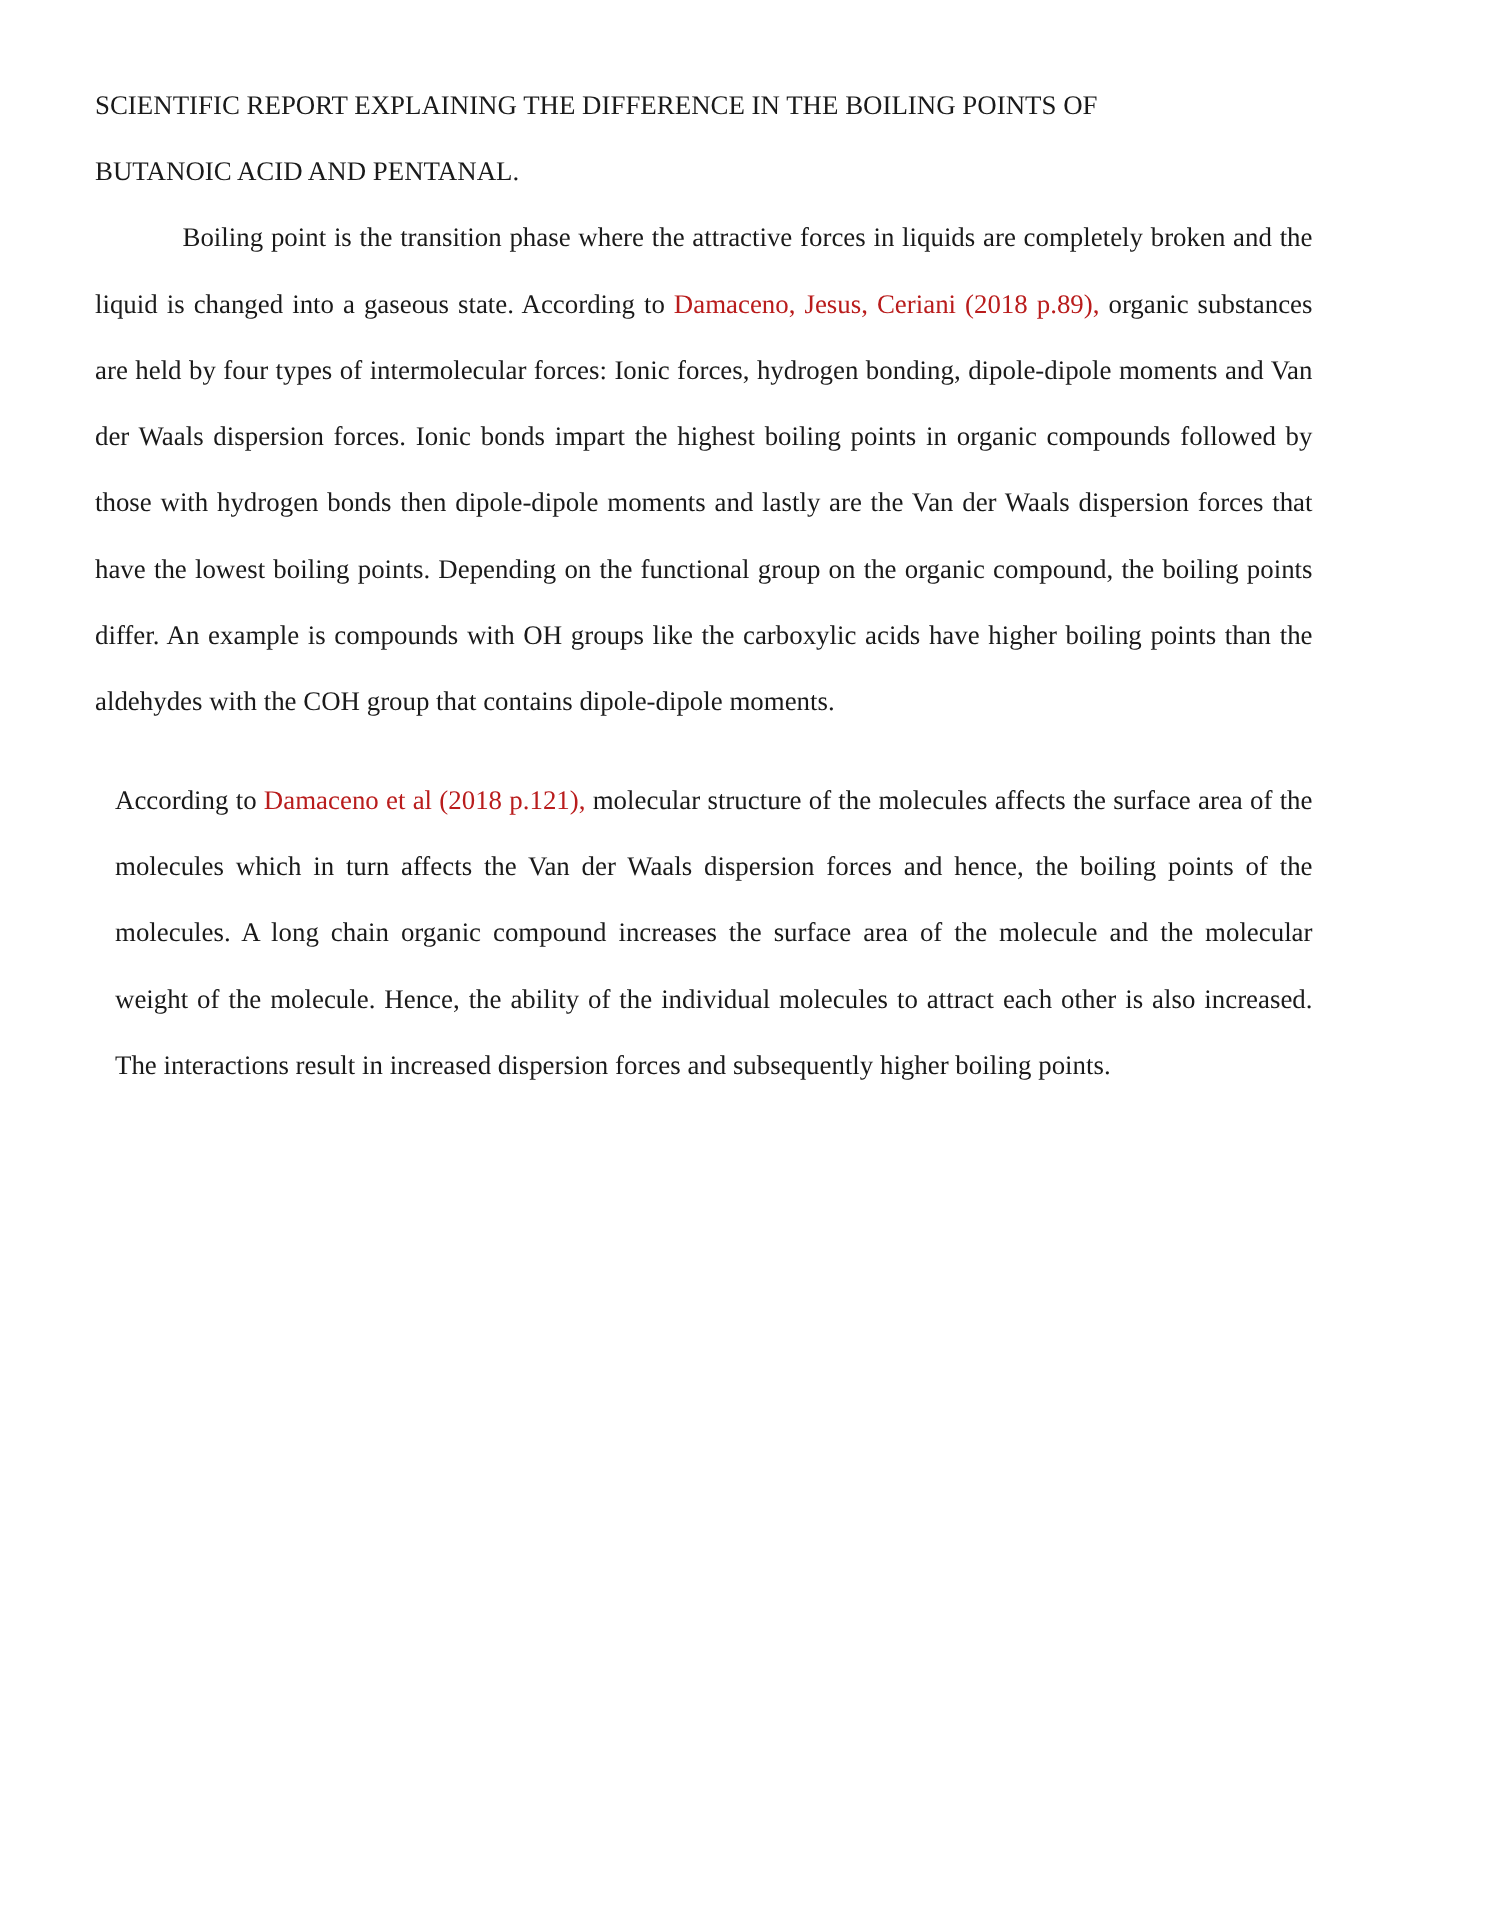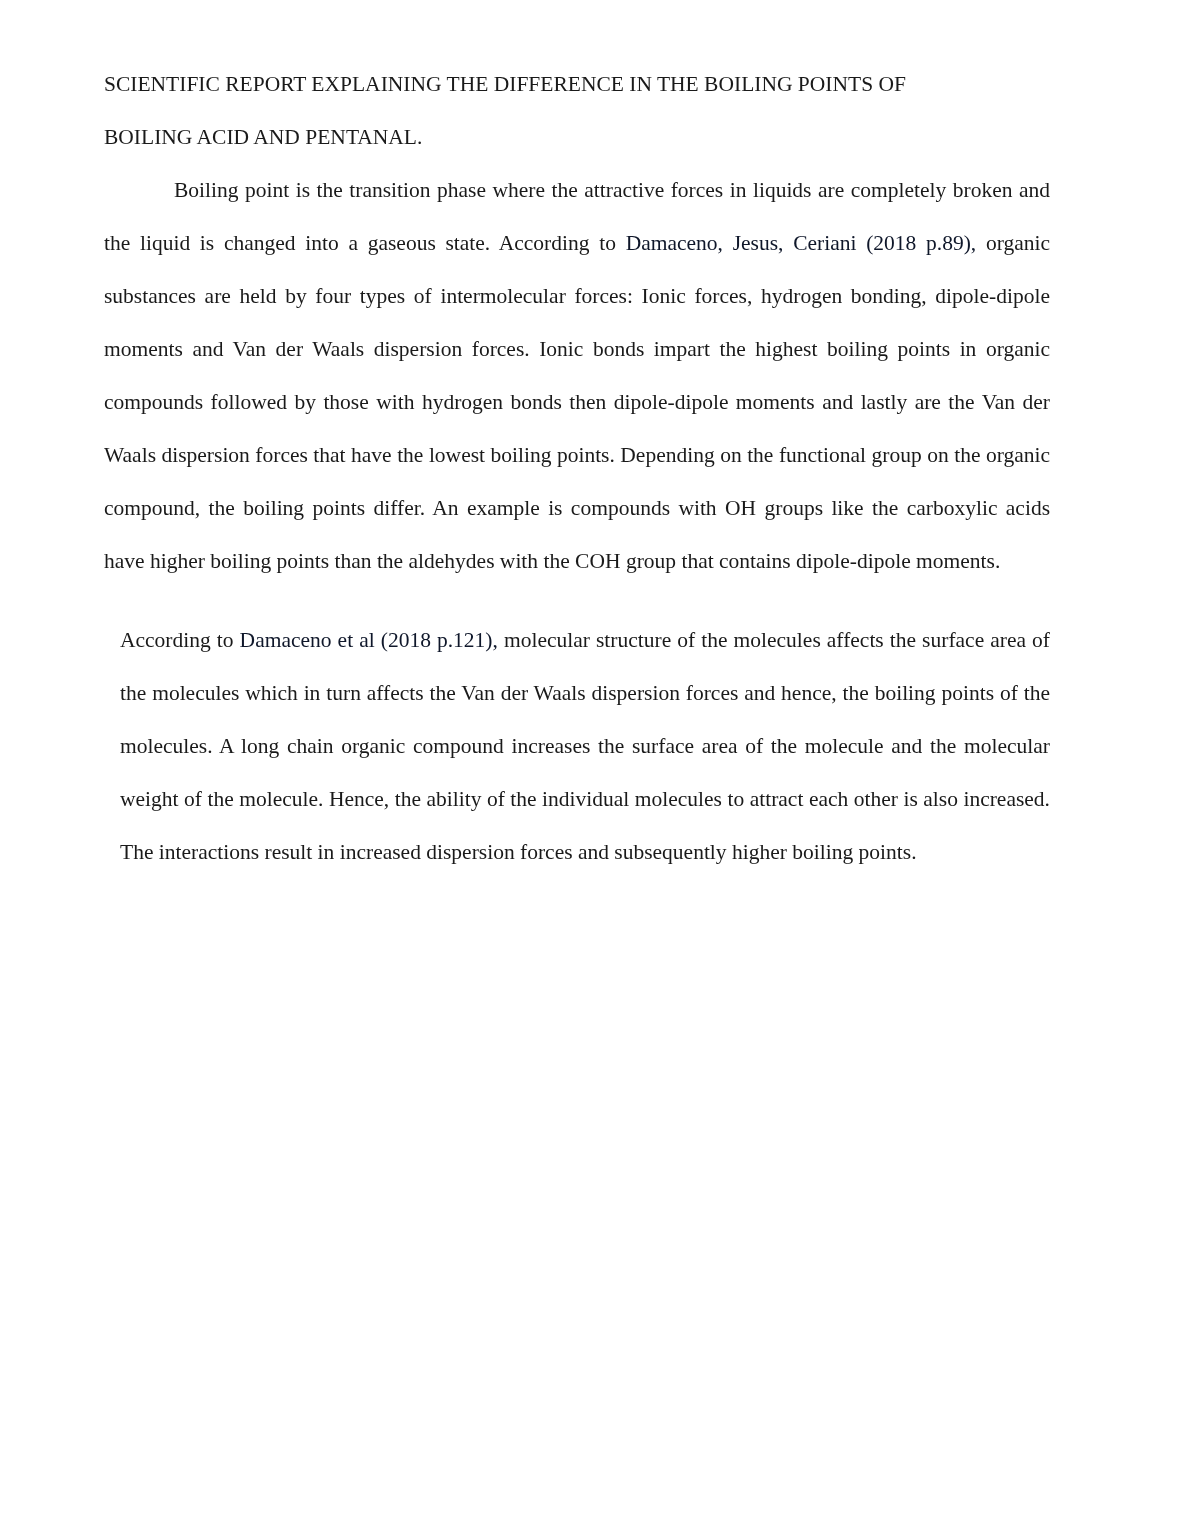--- a/index.html
+++ b/index.html
@@ -6,21 +6,21 @@
     margin: 0;
     padding: 0;
     background: #ffffff;
   }
   .page {
     position: relative;
     width: 1190px;
     height: 1540px;
     background: #ffffff;
     box-sizing: border-box;
-    padding: 58px 140px 0 104px;
+    padding: 58px 140px 0 76px;
     font-family: "Liberation Serif", "DejaVu Serif", serif;
     font-size: 21.5px;
     color: #1a1a1a;
     overflow: hidden;
   }
   .title {
     margin: 0;
     font-size: 21.5px;
     font-weight: normal;
     line-height: 53px;
@@ -36,28 +36,28 @@
     text-align: justify;
   }
   .para.indent {
     text-indent: 70px;
   }
   .para + .para {
     margin-top: 26px;
     margin-left: 16px;
   }
   .citation {
-    color: #0f172a;
+    color: #b91c1c;
   }
 </style>
 </head>
 <body>
 
 <div class="page">
   <h1 class="title">
     <span class="title-line">SCIENTIFIC REPORT EXPLAINING THE DIFFERENCE IN THE BOILING POINTS OF</span>
-    <span class="title-line">BOILING ACID AND PENTANAL.</span>
+    <span class="title-line">BUTANOIC ACID AND PENTANAL.</span>
   </h1>
   <div id="paragraphs">
       <p class="para indent"><span class="normal">Boiling point is the transition phase where the attractive forces in liquids are completely broken and the liquid is changed into a gaseous state. According to </span><span class="citation">Damaceno, Jesus, Ceriani (2018 p.89),</span><span class="normal"> organic substances are held by four types of intermolecular forces: Ionic forces, hydrogen bonding, dipole-dipole moments and Van der Waals dispersion forces. Ionic bonds impart the highest boiling points in organic compounds followed by those with hydrogen bonds then dipole-dipole moments and lastly are the Van der Waals dispersion forces that have the lowest boiling points. Depending on the functional group on the organic compound, the boiling points differ. An example is compounds with OH groups like the carboxylic acids have higher boiling points than the aldehydes with the COH group that contains dipole-dipole moments.</span></p>
       <p class="para"><span class="normal">According to </span><span class="citation">Damaceno et al (2018 p.121),</span><span class="normal"> molecular structure of the molecules affects the surface area of the molecules which in turn affects the Van der Waals dispersion forces and hence, the boiling points of the molecules. A long chain organic compound increases the surface area of the molecule and the molecular weight of the molecule. Hence, the ability of the individual molecules to attract each other is also increased. The interactions result in increased dispersion forces and subsequently higher boiling points.</span></p>
     </div>
 </div>
 
 </body></html>

